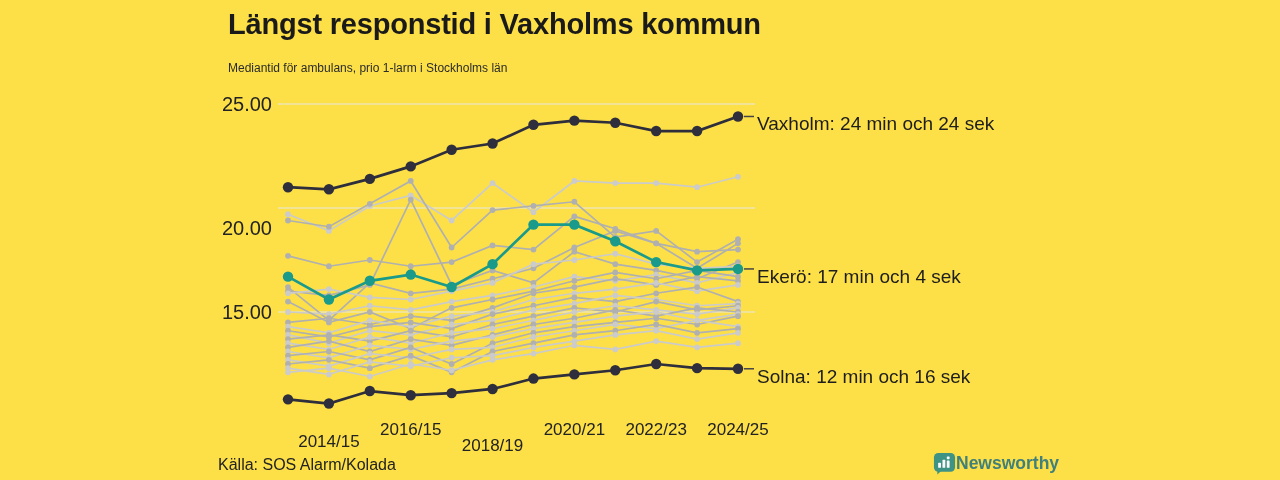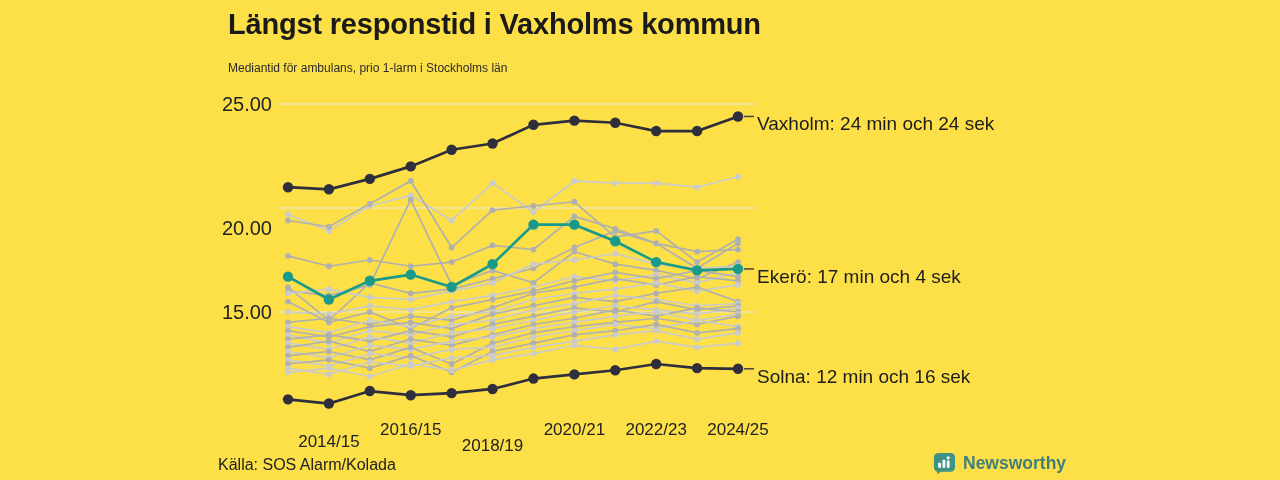--- a/index.html
+++ b/index.html
@@ -5,21 +5,21 @@
   html,body{margin:0;padding:0;background:#ffffff;}
   body{font-family:"Liberation Sans","DejaVu Sans",sans-serif;}
   .stage{position:relative;width:1280px;height:480px;background:#fde047;overflow:hidden;text-align:center;}
   .title{position:absolute;left:228px;top:8px;font-size:29px;font-weight:700;color:#1a1a1a;letter-spacing:-0.2px;}
   .subtitle{position:absolute;left:228px;top:61px;font-size:12px;font-weight:400;color:#2b2b2b;}
   #chart-svg{position:absolute;left:0;top:0;}
   .ylab{position:absolute;transform:translate(-100%,-50%);font-size:20px;color:#222;}
   .xlab{position:absolute;transform:translate(-50%,0);font-size:17px;color:#222;}
   .annot{position:absolute;left:757px;transform:translateY(-50%);font-size:19px;color:#1d1d1d;white-space:nowrap;margin-top:8px;}
   .source{position:absolute;left:218px;top:456px;font-size:16px;color:#222;}
-  .brand{position:absolute;left:933px;top:452px;display:flex;align-items:center;gap:7px;cursor:pointer;}
+  .brand{position:absolute;left:933px;top:452px;display:flex;align-items:center;cursor:pointer;}
   .brand-text{font-size:17.5px;font-weight:600;color:#3f7f7c;}
 </style>
 </head>
 <body>
 
 <div class="stage">
   <div class="title">Längst responstid i Vaxholms kommun</div>
   <div class="subtitle">Mediantid för ambulans, prio 1-larm i Stockholms län</div>
 
   <svg id="chart-svg" width="1280" height="480" viewBox="0 0 1280 480">

